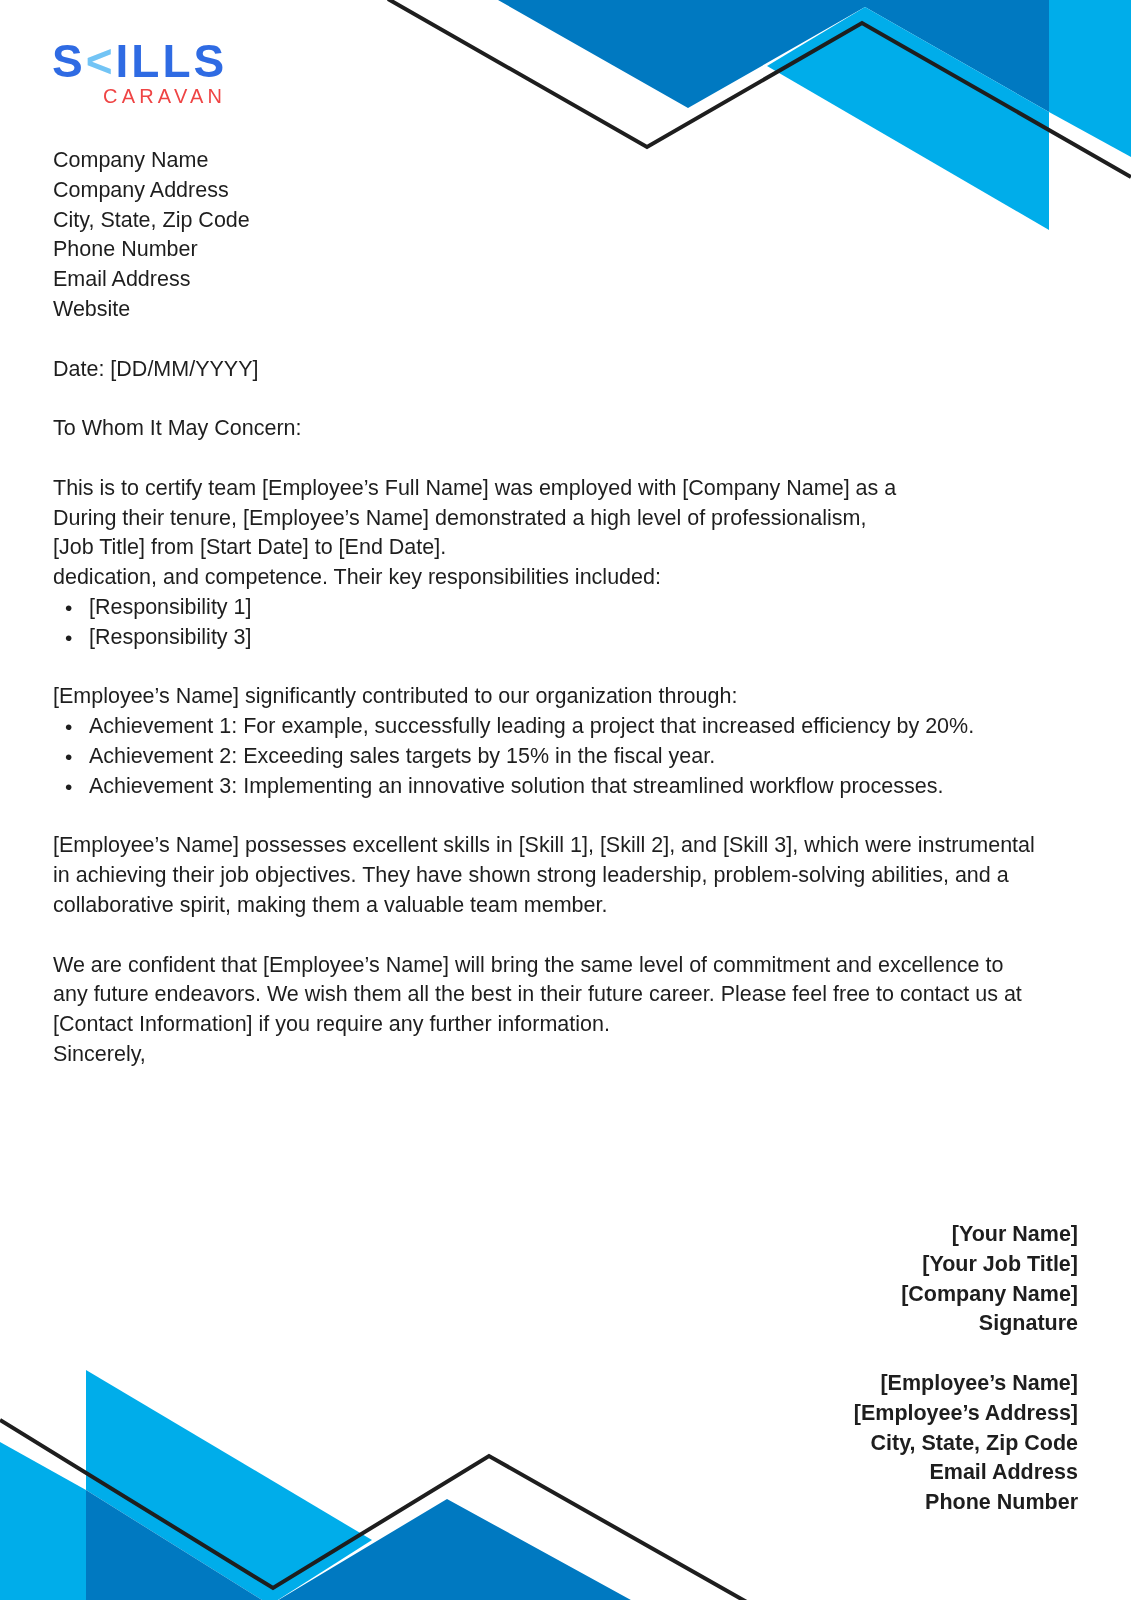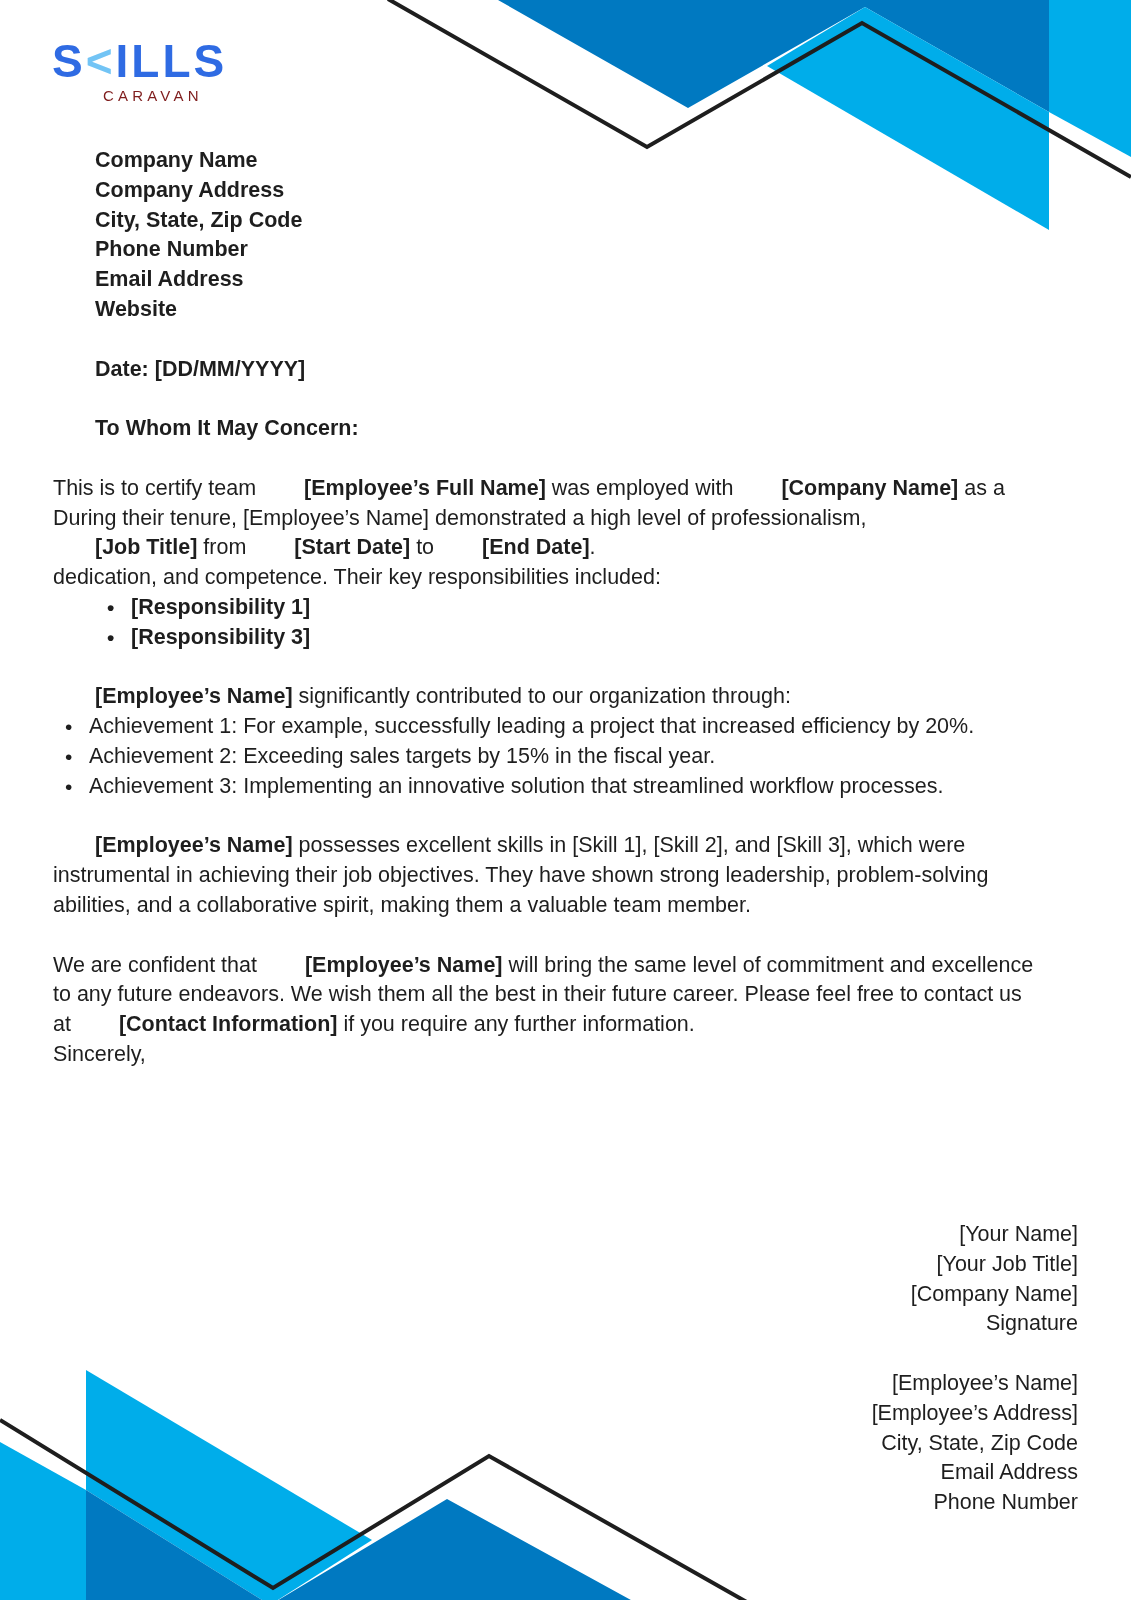--- a/index.html
+++ b/index.html
@@ -3,33 +3,33 @@
 <meta charset="utf-8">
 <style>
   html, body { margin: 0; padding: 0; background: #ffffff; }
   body { width: 1131px; height: 1600px; position: relative; overflow: hidden;
          font-family: "Liberation Sans", "DejaVu Sans", sans-serif; color: #1e1e1e; }
   .deco { position: absolute; left: 0; top: 0; width: 1131px; height: 1600px; z-index: 0; }
   .logo { position: absolute; left: 52px; top: 36px; width: 170px; height: 72px; z-index: 2; text-align: right; }
   .logo-main { position: absolute; left: 0; top: 0; font-size: 46px; font-weight: 700;
                letter-spacing: 3px; color: #2f6be3; line-height: 50px; white-space: nowrap; }
   .logo-chev { color: #72c4f5; display: inline-block; }
-  .logo-sub { position: absolute; left: 51px; top: 51px; font-size: 15px; letter-spacing: 4.2px;
-              color: #7f1d1d; line-height: 18px; }
+  .logo-sub { position: absolute; left: 51px; top: 51px; font-size: 20px; letter-spacing: 4.2px;
+              color: #ef4444; line-height: 18px; }
   .content { position: absolute; left: 53px; top: 146px; width: 1030px; z-index: 2;
              font-size: 21.5px; line-height: 29.8px; }
   .line { display: block; min-height: 29.8px; white-space: nowrap; }
   .wrap { white-space: normal; }
-  b, .bold { font-weight: 700; margin-left: 42px; }
+  b, .bold { font-weight: 400; }
   .blank { height: 29.8px; }
   ul { margin: 0; padding: 0; list-style: none; }
   li { position: relative; padding-left: 36px; }
   li::before { content: "\2022"; position: absolute; left: 12px; top: 0; font-size: 21px; }
   .right { position: absolute; right: 53px; top: 1220px; text-align: right; z-index: 2;
-           font-size: 21.5px; line-height: 29.8px; font-weight: 400; }
+           font-size: 21.5px; line-height: 29.8px; font-weight: 700; }
   p { margin: 0; }
 </style>
 </head>
 <body>
 
 <svg class="deco" viewBox="0 0 1131 1600" xmlns="http://www.w3.org/2000/svg">
 
   <polygon points="498,0 1049,0 1049,112 865,7 688,108" fill="#0079c1"></polygon>
   <polygon points="767,66 865,7 1049,112 1049,230" fill="#00adea"></polygon>
   <polygon points="1049,0 1131,0 1131,157 1049,112" fill="#00adea"></polygon>

